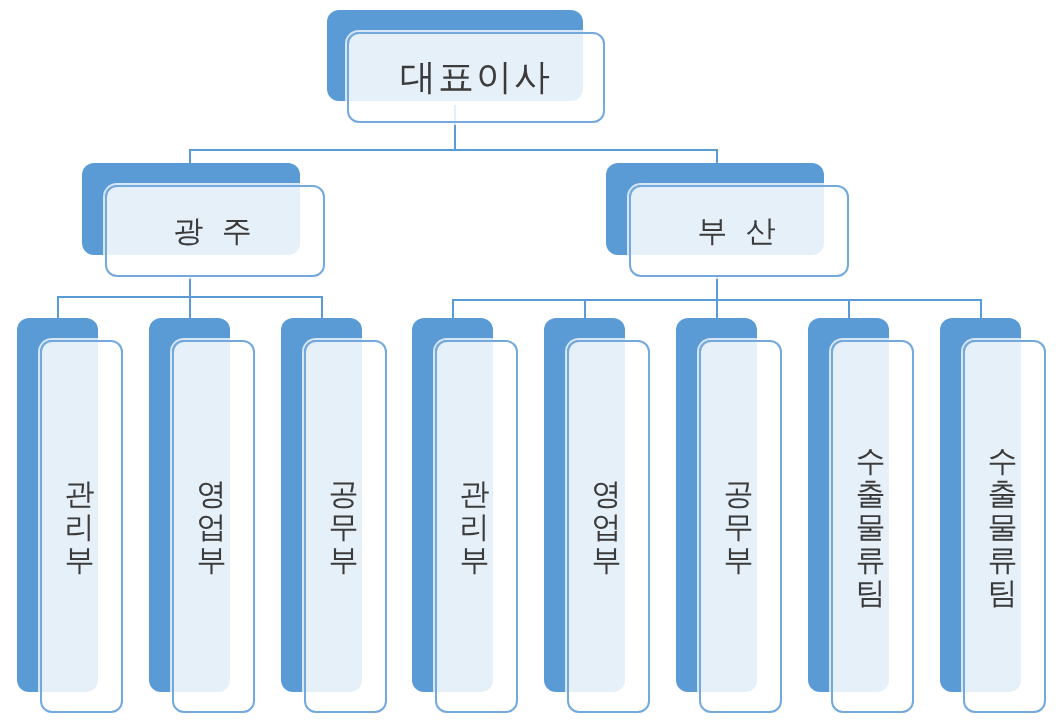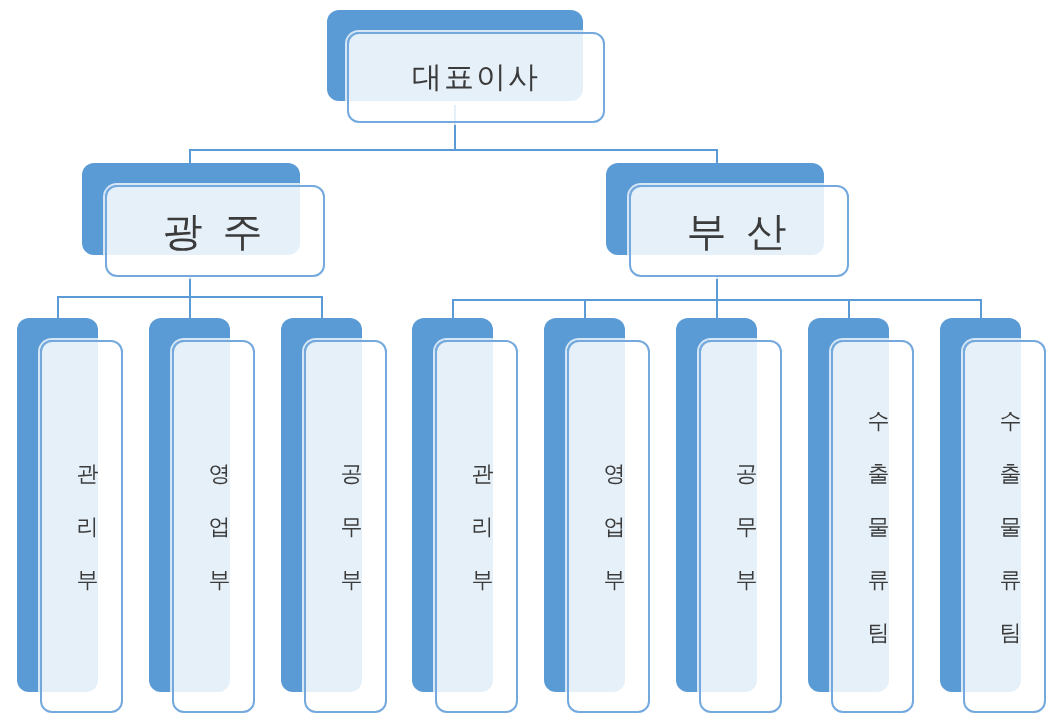--- a/index.html
+++ b/index.html
@@ -39,36 +39,36 @@
     box-shadow: 0 0 0 2px rgba(255,255,255,0.75);
     display: flex;
     align-items: center;
     justify-content: center;
     color: var(--label-text, #3b3b3b);
   }
   
   .node-root { left: 327px; top: 10px; }
   .node-root .shadow { width: 256px; height: 91px; }
   .node-root .card  { left: 20px; top: 22px; width: 258px; height: 91px; }
-  .node-root .label { font-size: 30px; letter-spacing: 2px; }
+  .node-root .label { font-size: 36px; letter-spacing: 2px; }
   
   .node-gwangju { left: 82px;  top: 163px; }
   .node-busan   { left: 606px; top: 163px; }
   .node-branch .shadow { width: 218px; height: 92px; }
   .node-branch .card   { left: 23px; top: 22px; width: 220px; height: 92px; }
-  .node-branch .label  { font-size: 40px; letter-spacing: 5px; font-family: Liberation Serif, serif; }
+  .node-branch .label  { font-size: 30px; letter-spacing: 5px; }
   
   .node-dept { top: 318px; }
   .node-dept .shadow { width: 81px; height: 374px; }
   .node-dept .card   { left: 23px; top: 22px; width: 83px; height: 373px; }
   .node-dept .label {
     width: 34px;
-    font-size: 22px;
-    line-height: 53px;
-    text-align: right;
+    font-size: 30px;
+    line-height: 33px;
+    text-align: left;
     word-break: break-all;
     white-space: normal;
   }
   .d1 { left: 17px; }
   .d2 { left: 149px; }
   .d3 { left: 281px; }
   .d4 { left: 412px; }
   .d5 { left: 544px; }
   .d6 { left: 676px; }
   .d7 { left: 808px; }

